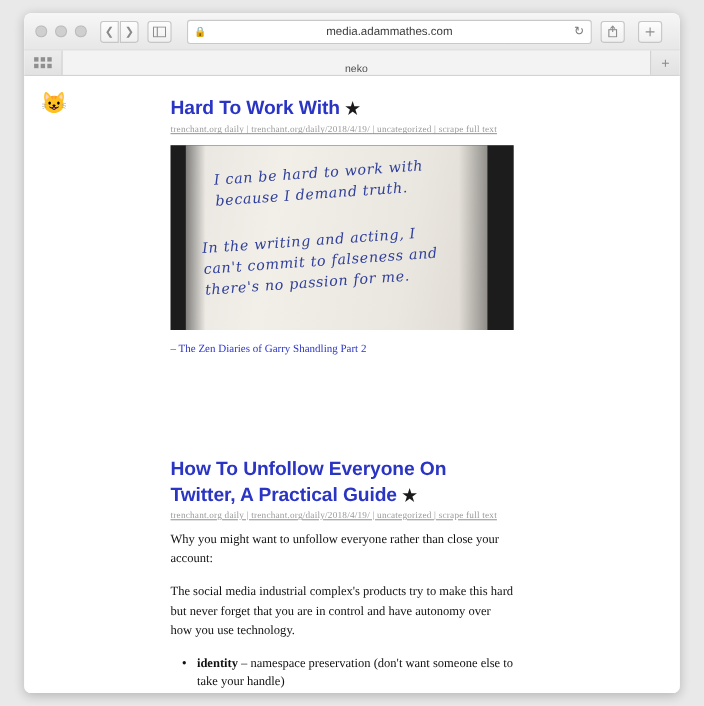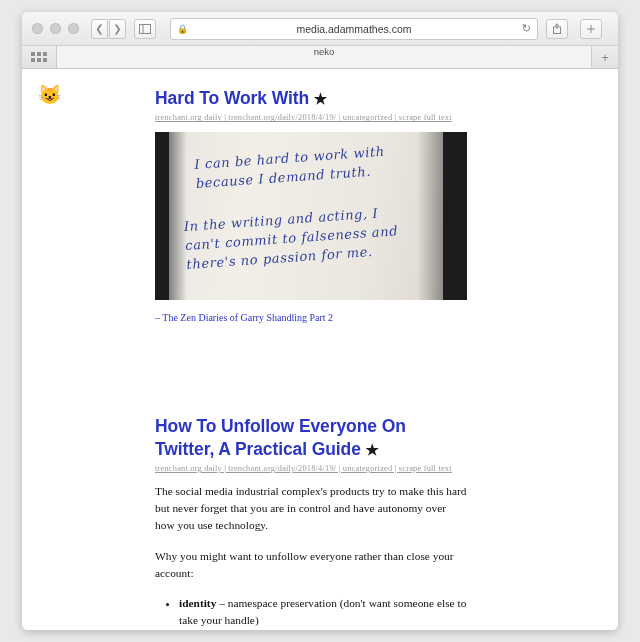--- a/index.html
+++ b/index.html
@@ -140,21 +140,21 @@
   }
   .tab-grid i { background: #8f8f8f; display:block; width:4px; height:4px;}
   .tabs {
     flex: 1;
     display: flex;
     align-items: stretch;
   }
   .tab {
     flex: 1;
     display: flex;
-    align-items: flex-start;
+    align-items: flex-end;
     justify-content: center;
     border-right: 1px solid #cfcfcf;
     color: #4e4e4e;
   }
   .tab.active {
     background: #f3f3f3;
   }
   .tab-newbtn {
     width: 26px;
     display: flex; align-items: center; justify-content: center;
@@ -353,22 +353,22 @@
         <div class="spacer"></div>
 
         <h1 class="post-title">
           <span>How To Unfollow Everyone On Twitter, A Practical Guide</span>
           <span class="star">★</span>
         </h1>
         <div class="meta">
           <span>trenchant.org daily  |  trenchant.org/daily/2018/4/19/  |  uncategorized  |  scrape full text</span>
         </div>
 
+        <p class="body">Why you might want to unfollow everyone rather than close your account:</p>
         <p class="body">The social media industrial complex's products try to make this hard but never forget that you are in control and have autonomy over how you use technology.</p>
-        <p class="body">Why you might want to unfollow everyone rather than close your account:</p>
 
         <ul class="body-list">
           <li>
             <b>identity</b><span> – namespace preservation (don't want someone else to take your handle)</span>
           </li>
 
         </ul>
 
       </div>
     </div>

